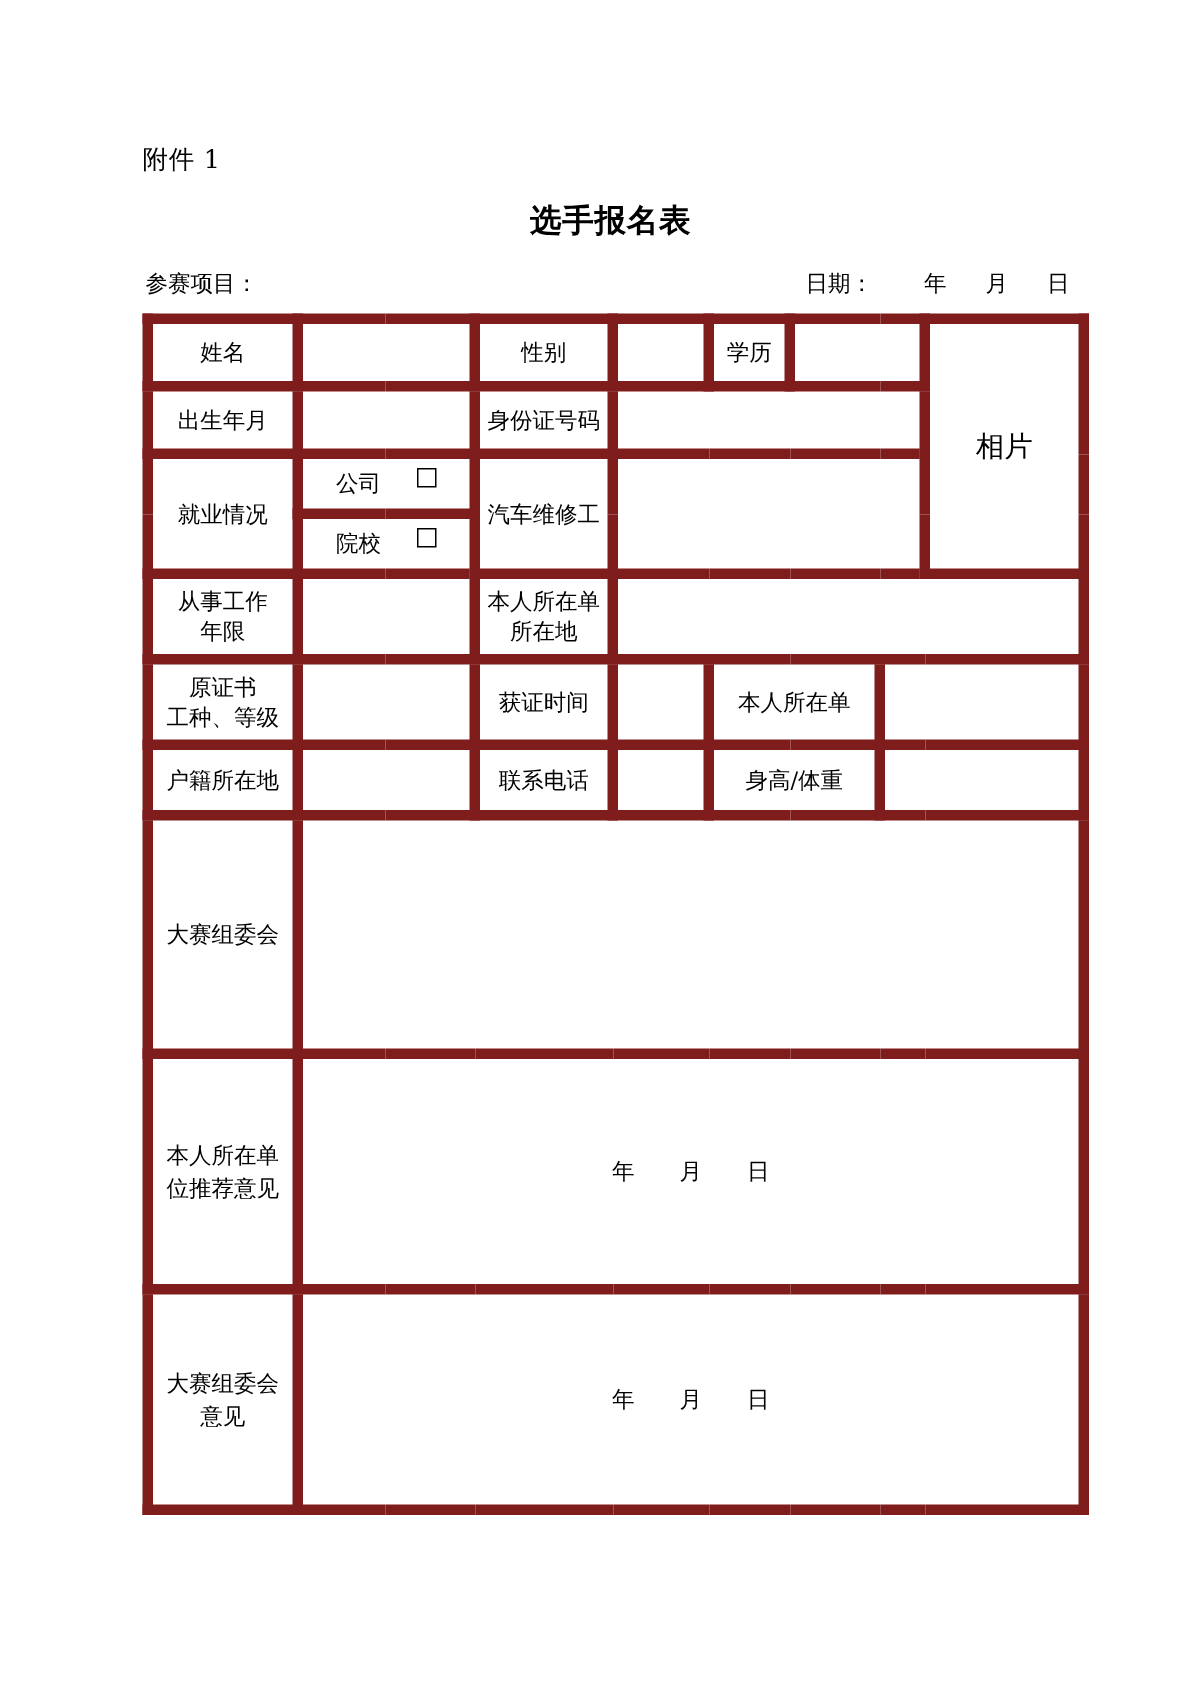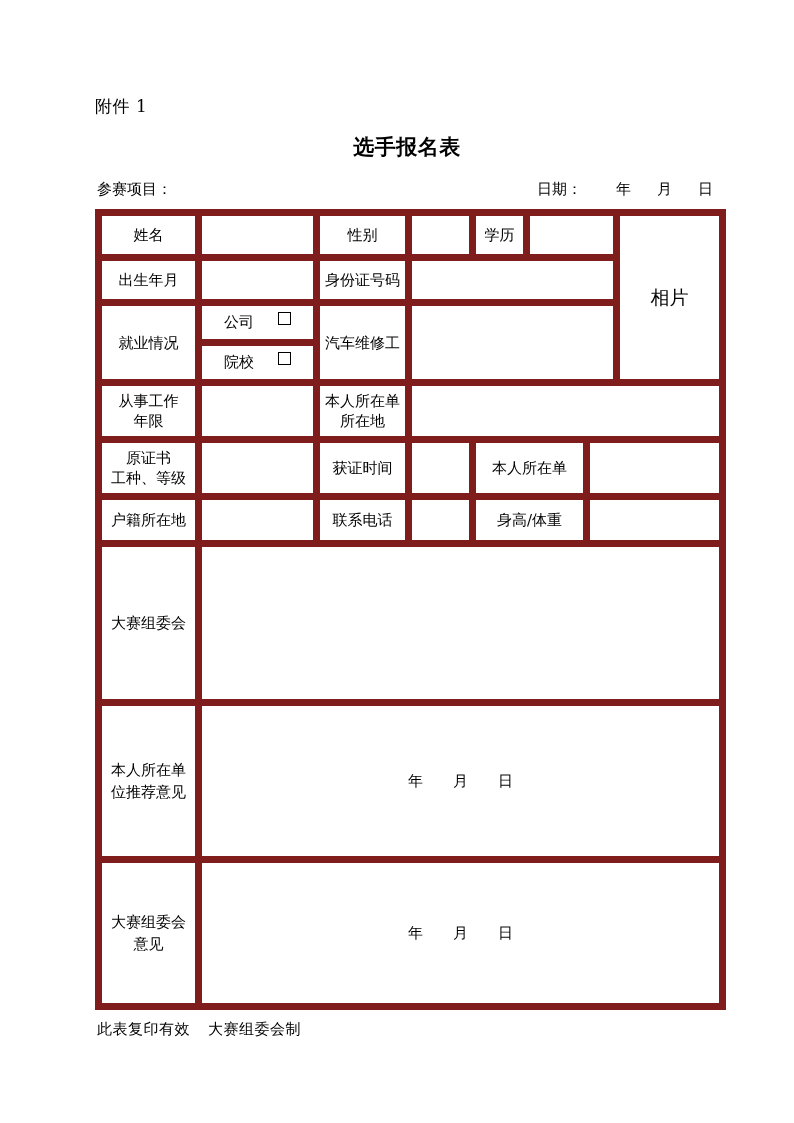--- a/index.html
+++ b/index.html
@@ -229,17 +229,14 @@
     <tr>
       <td class="lbl tall-label" style="height:140px">大赛组委会
 意见</td>
       <td colspan="8" class="opinion">
         <span><span>年</span><span style="display:inline-block;width:30px"></span><span>月</span><span style="display:inline-block;width:30px"></span><span>日</span></span>
       </td>
     </tr>
   </tbody>
     </table>
 
-  <div class="footer-note">
-    <span>此表复印有效</span><span class="gap"></span><span>大赛组委会制</span>
-  </div>
 
 </div>
 
 </body></html>

